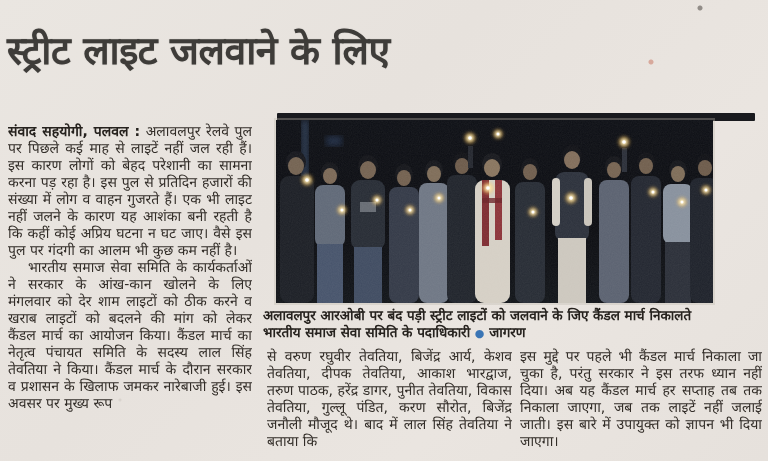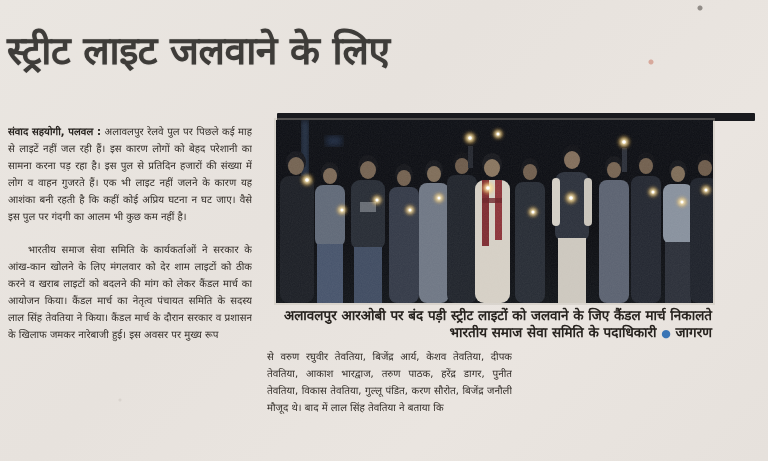--- a/index.html
+++ b/index.html
@@ -38,35 +38,35 @@
   .photo {
     position: absolute; left: 276px; top: 120px; width: 437px; height: 183px;
     background: #0a0c10;
     box-shadow: 0 0 0 2px rgba(190,182,172,.35);
   }
   .photo svg { display: block; width: 100%; height: 100%; }
   
   .caption {
     position: absolute; left: 263px; top: 307px; width: 449px;
     font-size: 13.5px; font-weight: bold; line-height: 17px;
-    color: #26221e; text-align: right;
+    color: #26221e; text-align: left;
   }
   .caption .credit-bullet { color: #3a75b5; font-size: 11px; }
   
   .col {
     position: absolute;
-    font-size: 10px; line-height: 17px;
+    font-size: 14px; line-height: 17px;
     text-align: justify;
     color: #322d28;
   }
   .col p { margin: 0; }
   .col-left  { left: 8px;   top: 123px; width: 244px; height: 338px; overflow: hidden; }
   .col-mid   { left: 267px; top: 348px; width: 245px; height: 113px; overflow: hidden; }
   .col-right { left: 520px; top: 348px; width: 242px; height: 113px; overflow: hidden; }
-  .col-left p + p { text-indent: 20px; margin-top: 16px; }
+  .col-left p + p { text-indent: 20px; margin-top: 0; }
   .byline { font-weight: bold; color: #26221e; }
 </style>
 </head>
 <body>
 
 <div class="page">
 
   <h1 class="headline">
     <span>स्ट्रीट लाइट जलवाने के लिए</span>
   </h1>
@@ -218,14 +218,17 @@
   </div>
 
   <div class="caption">
     <span>अलावलपुर आरओबी पर बंद पड़ी स्ट्रीट लाइटों को जलवाने के जिए कैंडल मार्च निकालते भारतीय समाज सेवा समिति के पदाधिकारी </span><span class="credit-bullet">●</span><span> जागरण</span>
   </div>
 
   <div class="col col-mid">
     <p>से वरुण रघुवीर तेवतिया, बिजेंद्र आर्य, केशव तेवतिया, दीपक तेवतिया, आकाश भारद्वाज, तरुण पाठक, हरेंद्र डागर, पुनीत तेवतिया, विकास तेवतिया, गुल्लू पंडित, करण सौरोत, बिजेंद्र जनौली मौजूद थे। बाद में लाल सिंह तेवतिया ने बताया कि</p>
   </div>
 
+  <div class="col col-right">
+    <p>इस मुद्दे पर पहले भी कैंडल मार्च निकाला जा चुका है, परंतु सरकार ने इस तरफ ध्यान नहीं दिया। अब यह कैंडल मार्च हर सप्ताह तब तक निकाला जाएगा, जब तक लाइटें नहीं जलाई जाती। इस बारे में उपायुक्त को ज्ञापन भी दिया जाएगा।</p>
+  </div>
 
 </div>
 
 </body></html>

